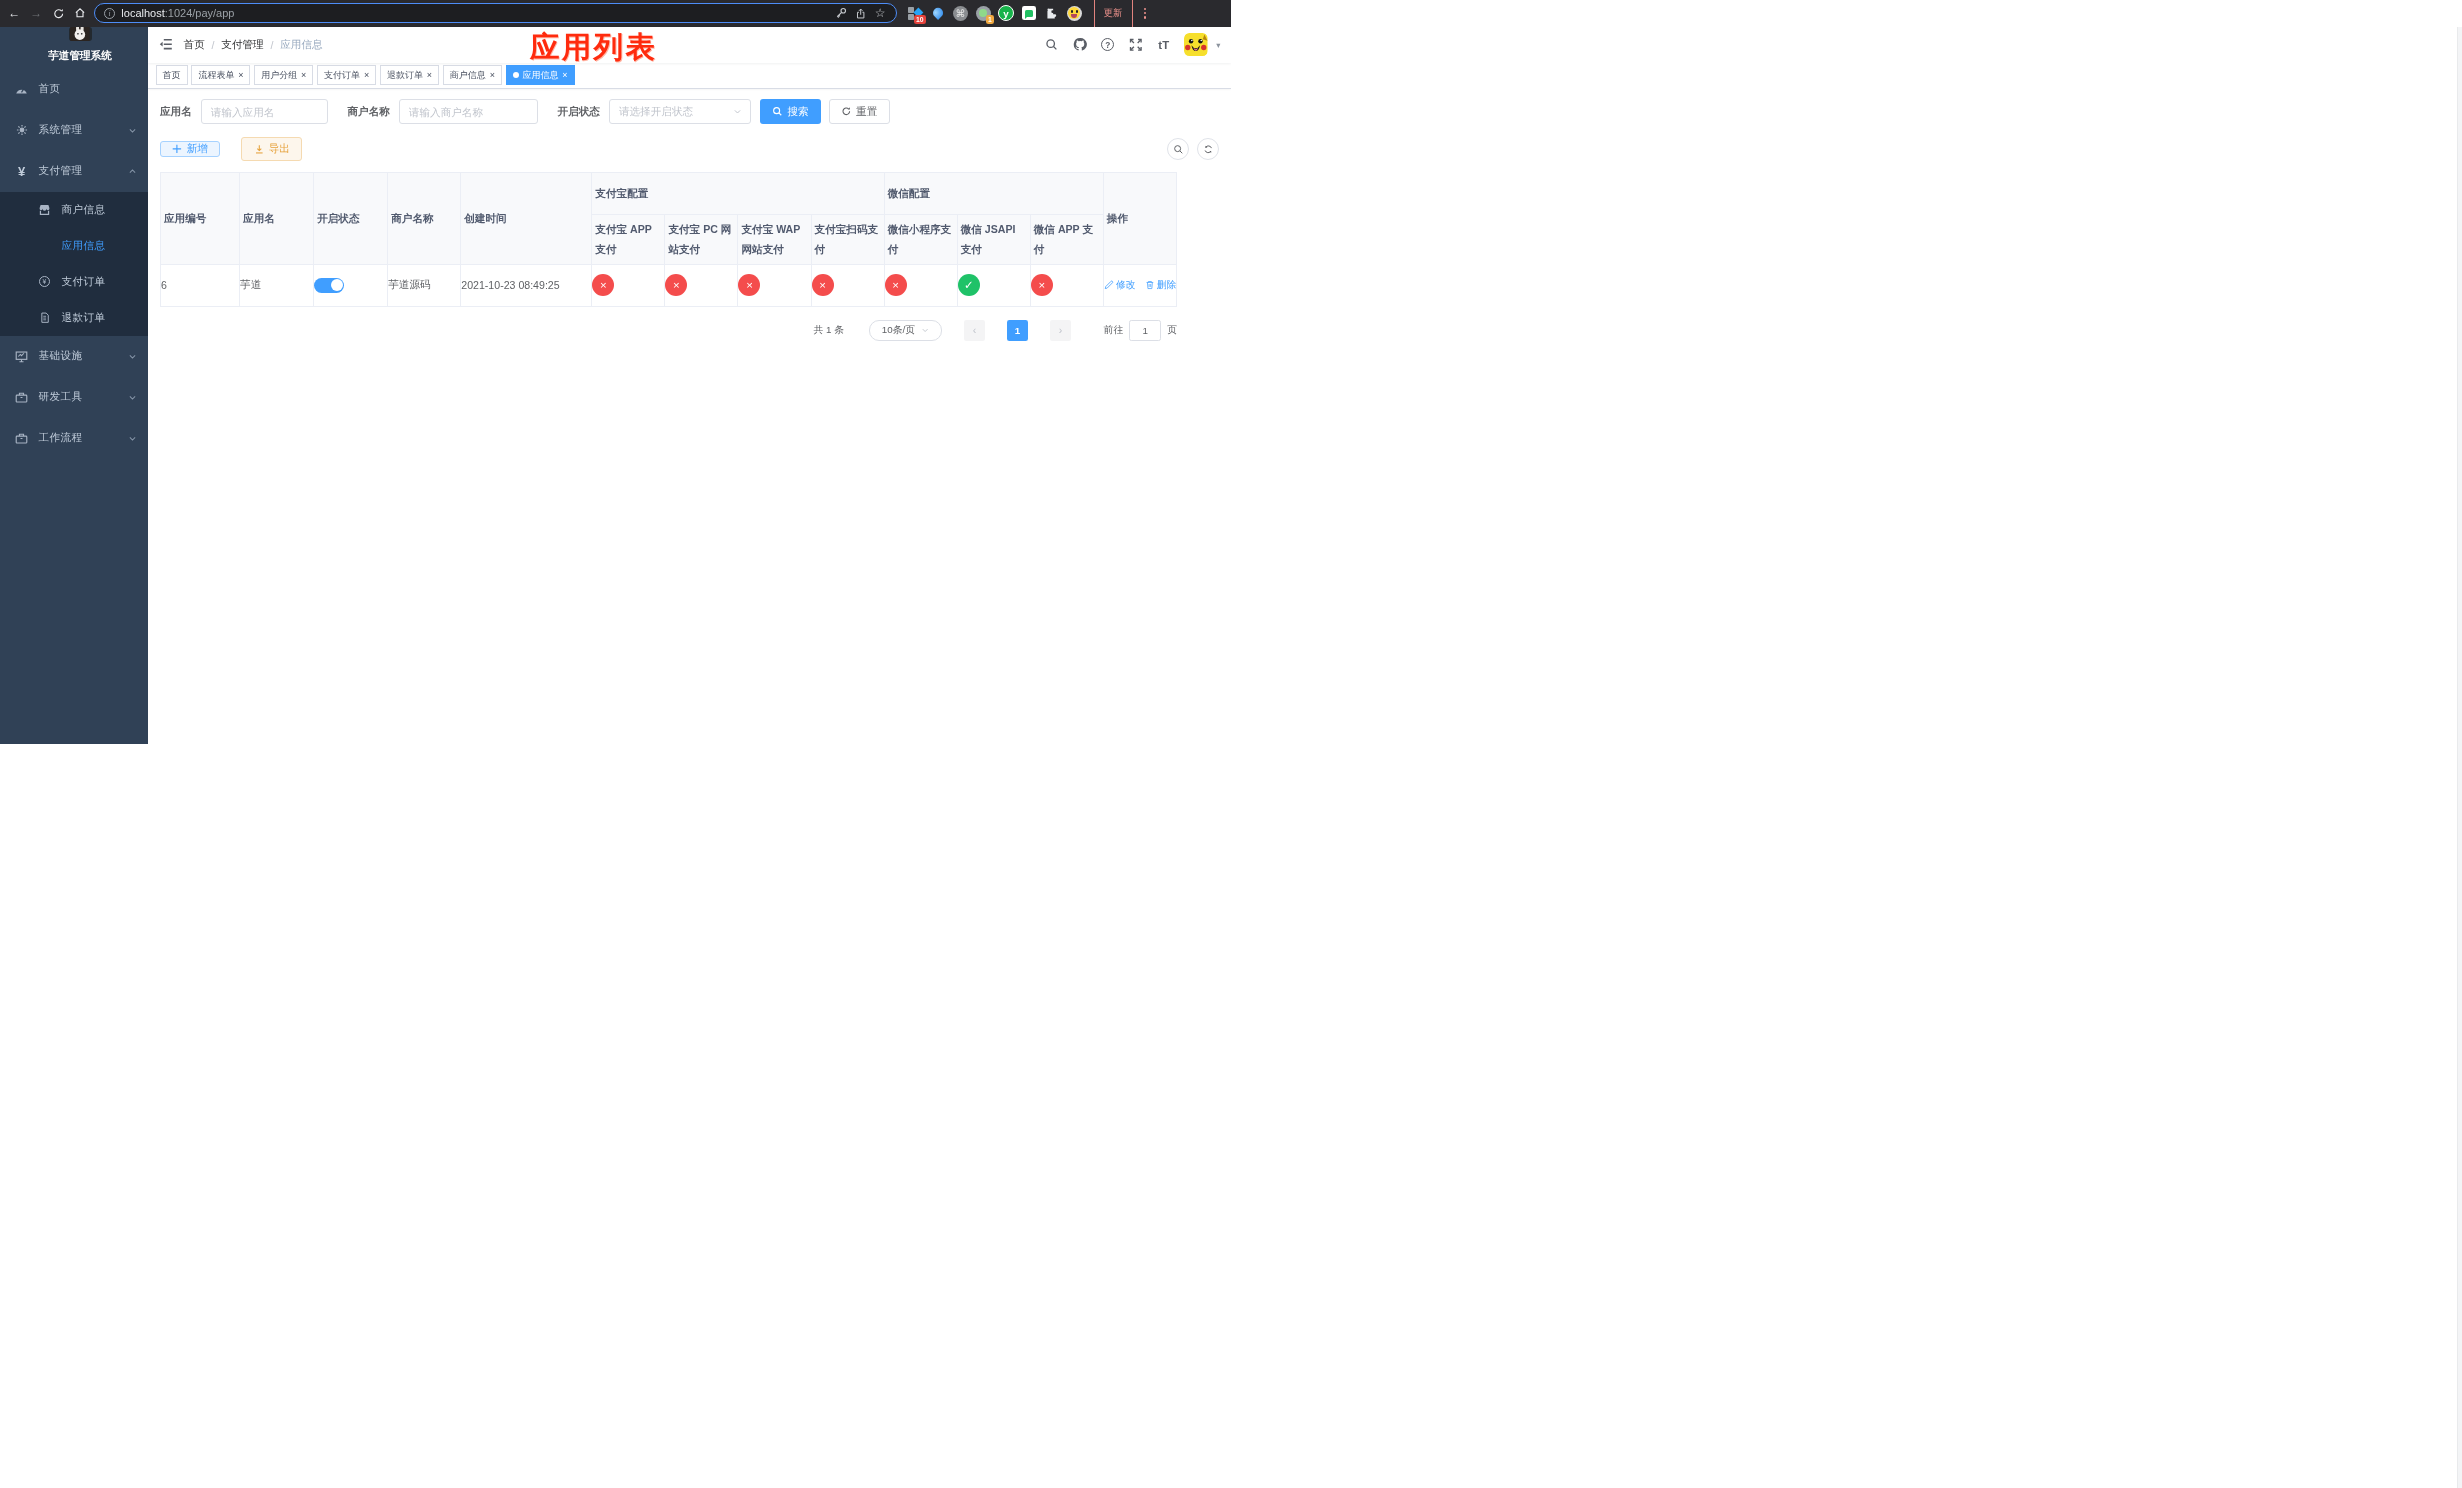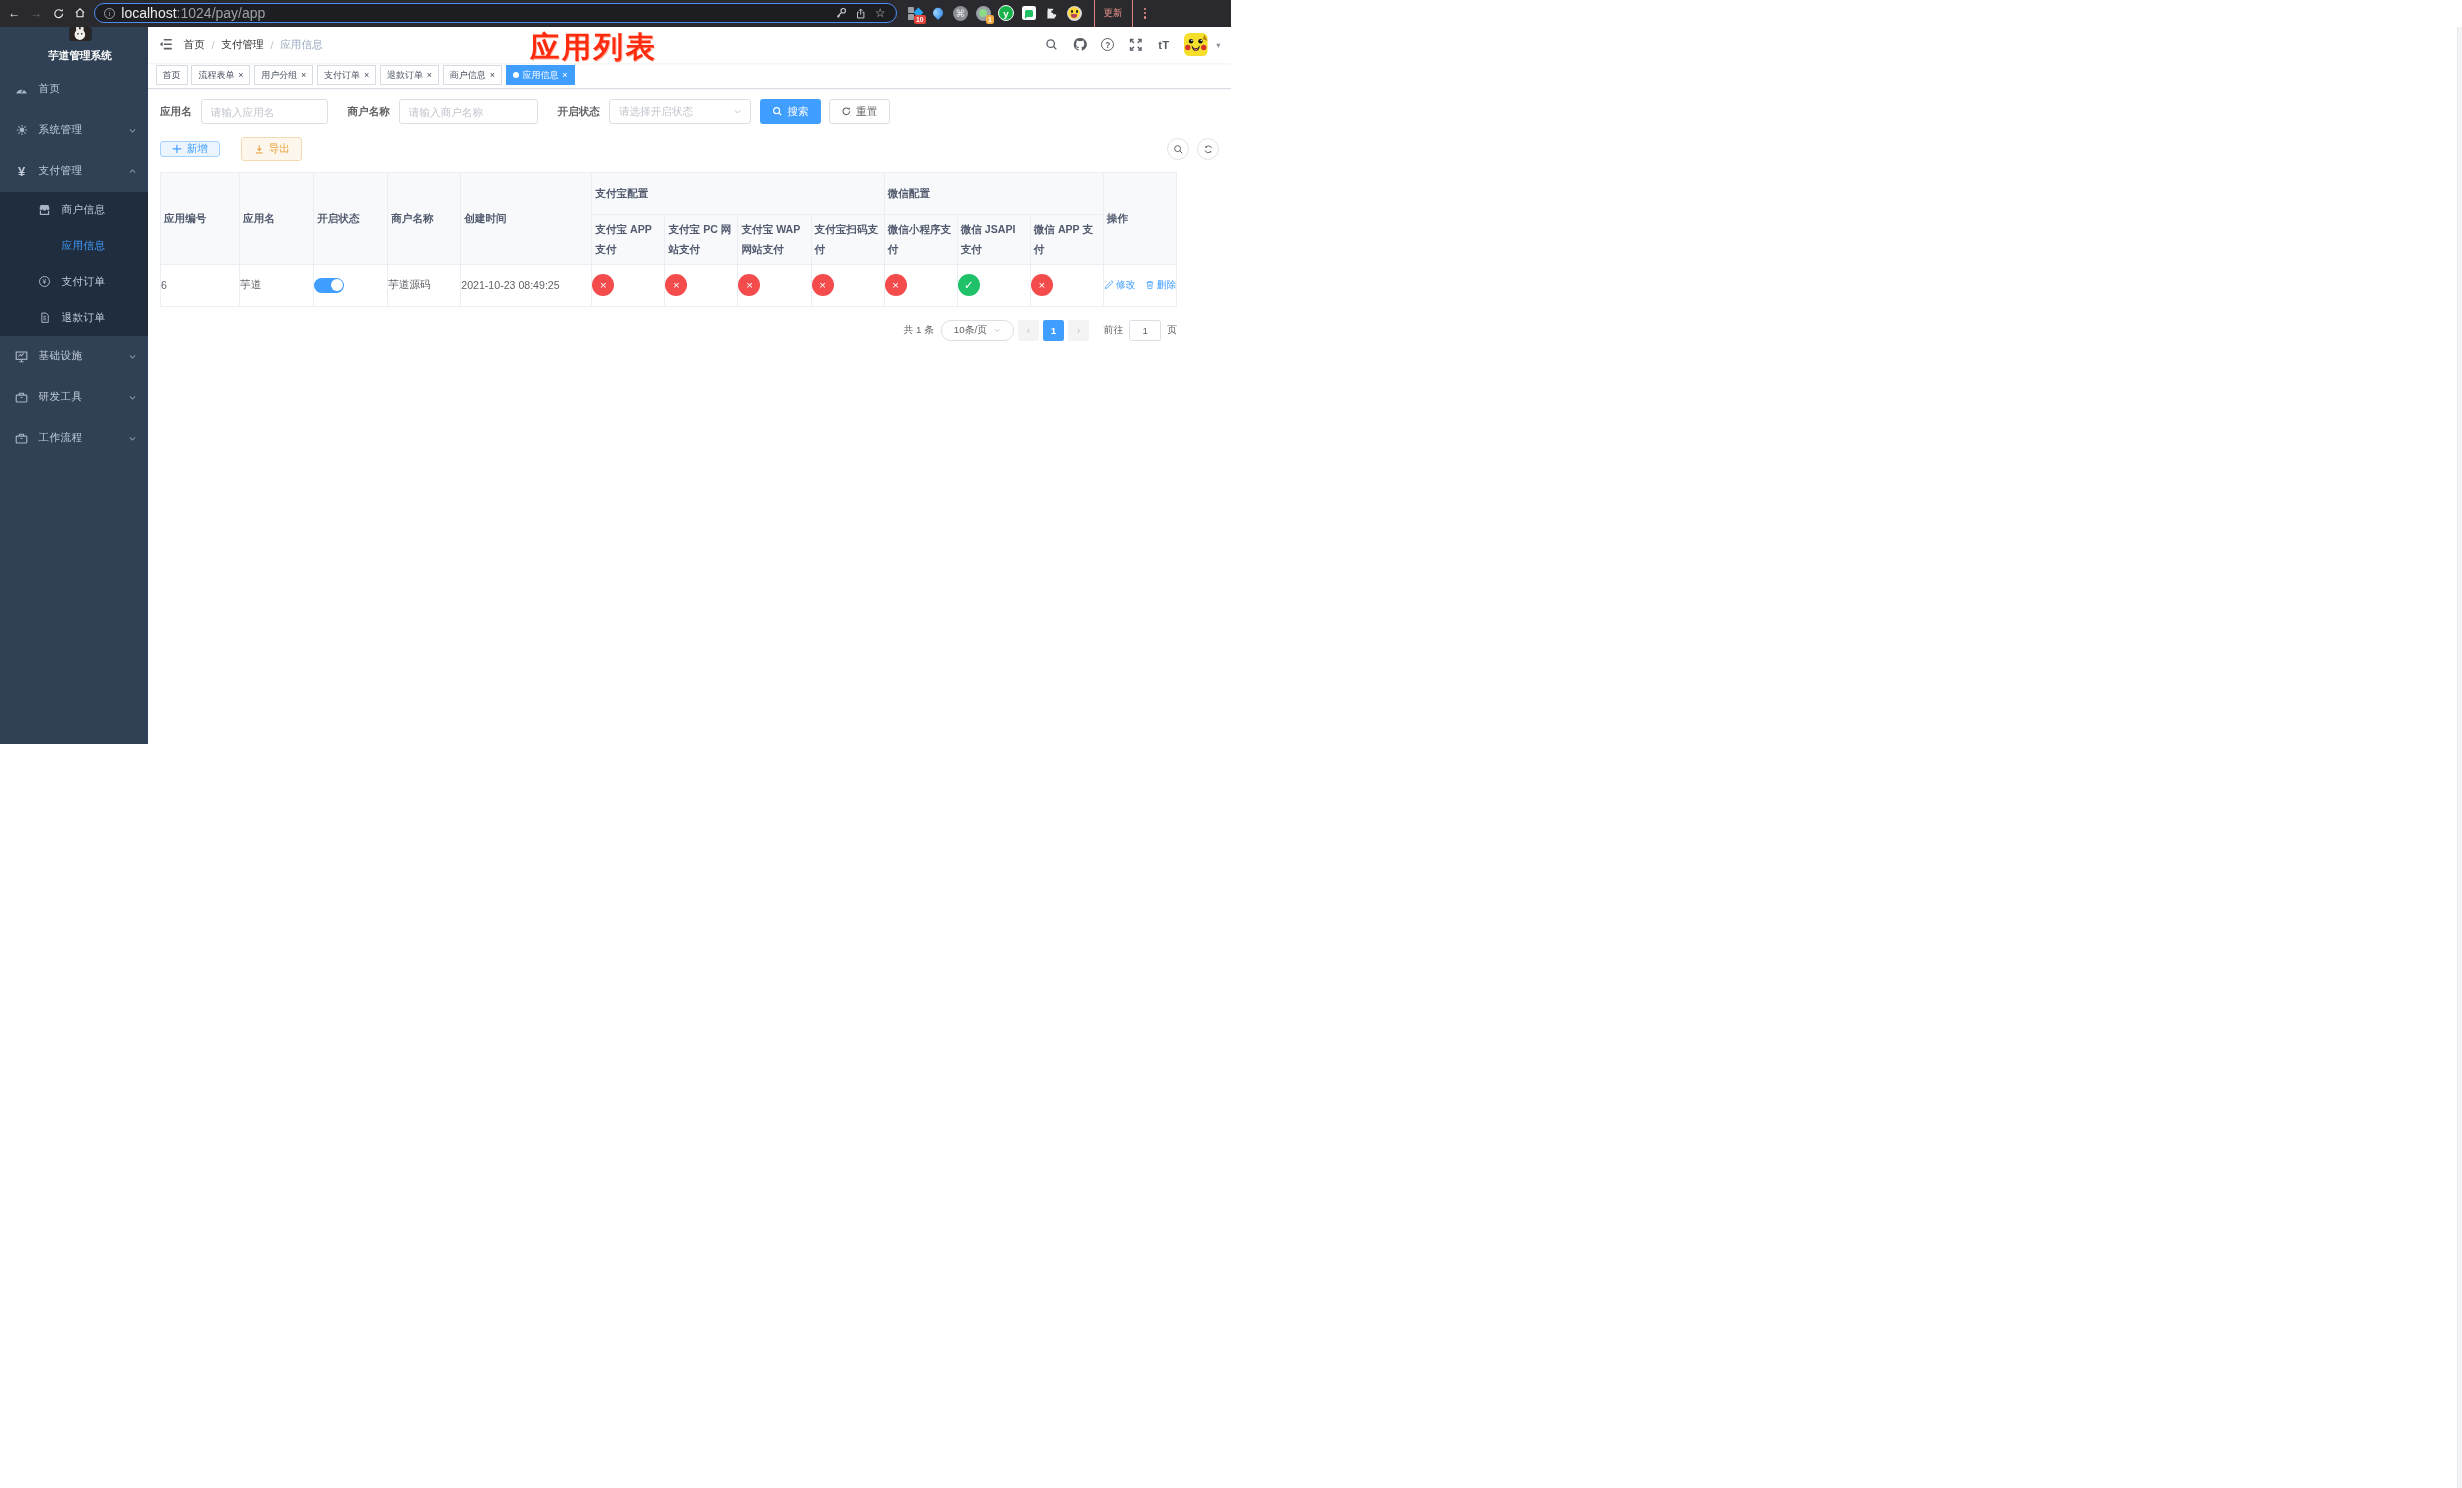--- a/index.html
+++ b/index.html
@@ -3,21 +3,21 @@
 <meta charset="utf-8">
 <style>
   * { box-sizing: border-box; margin: 0; padding: 0; }
   html,body { width:1231px; height:744px; overflow:hidden; font-family:"Liberation Sans","DejaVu Sans",sans-serif; background:#fff; }
 
   
   .chrome { height:26.5px; background:#2a2a2e; display:flex; align-items:center; padding:0 6px; gap:5.3px; position:relative; }
   .nav-ic { width:16.7px; height:16.7px; display:flex; align-items:center; justify-content:center; color:#e8eaed; font-size:12px; flex:0 0 auto; }
   .nav-ic.dim { color:#6f7276; }
   .url-pill { height:20.4px; width:803px; background:#1d1e21; border:1.5px solid #4d8df8; border-radius:11.4px; display:flex; align-items:center; padding:0 9px; gap:6px; }
-  .url-text { font-size:14px; color:#e8eaed; white-space:nowrap; }
+  .url-text { font-size:11px; color:#e8eaed; white-space:nowrap; }
   .url-text .rest { color:#9aa0a6; }
   .url-spacer { flex:1; }
   .pill-ic { color:#c6c9cd; display:flex; align-items:center; justify-content:center; width:13.6px; height:13.6px; font-size:10.6px; }
   .info-badge { width:11.4px; height:11.4px; border:1px solid #9aa0a6; color:#9aa0a6; border-radius:50%; font-size:7.6px; display:flex; align-items:center; justify-content:center; font-style:italic; font-family:"Liberation Serif",serif; }
   .ext-row { display:flex; align-items:center; gap:6.8px; margin-left:4.5px; }
   .ext { position:relative; width:16px; height:16px; display:flex; align-items:center; justify-content:center; }
   .badge { position:absolute; right:-3px; bottom:-2.3px; font-size:6.8px; color:#fff; border-radius:2.3px; padding:0 2.3px; line-height:9px; font-weight:700; }
   .badge.red { background:#e4423b; }
   .badge.orange { background:#f0a941; }
   .sq { position:absolute; width:6px; height:6px; background:#9aa0a6; border-radius:0.8px; }
@@ -111,21 +111,21 @@
   .grid td { color:#606266; height:42px; background:#fff; }
   .switch { width:30px; height:15px; border-radius:7.6px; background:#409eff; display:inline-block; position:relative; vertical-align:middle; cursor:pointer; }
   .switch:after { content:""; position:absolute; right:1.5px; top:1.5px; width:12px; height:12px; background:#fff; border-radius:50%; }
   .st { width:22px; height:22px; border-radius:50%; display:inline-flex; align-items:center; justify-content:center; color:#fff; font-size:11.4px; line-height:1; }
   .st.no { background:#f44c4c; }
   .st.yes { background:#1fc268; }
   .ops { display:inline-flex; gap:9px; }
   .op-link { color:#409eff; font-size:9.8px; display:inline-flex; align-items:center; gap:2.3px; cursor:pointer; white-space:nowrap; }
 
   
-  .pager { width:1017px; display:flex; justify-content:flex-end; align-items:center; margin-top:13px; gap:4px; font-size:9.8px; color:#606266; }
+  .pager { width:1017px; display:flex; justify-content:flex-end; align-items:center; margin-top:13px; gap:22px; font-size:9.8px; color:#606266; }
   .pg-total { margin-right:3px; }
   .pg-size { width:73px; height:21px; border:0.8px solid #dcdfe6; border-radius:10px; display:flex; align-items:center; justify-content:center; gap:6px; color:#606266; cursor:pointer; }
   .pg-size .arr { color:#c0c4cc; display:flex; }
   .pg-btn { width:21px; height:21px; background:#f4f4f5; border-radius:2.3px; color:#c0c4cc; display:flex; align-items:center; justify-content:center; font-size:10.6px; cursor:pointer; }
   .pg-cur { width:21px; height:21px; background:#409eff; color:#fff; border-radius:2.3px; display:flex; align-items:center; justify-content:center; font-weight:700; }
   .pg-goto { display:flex; align-items:center; gap:6px; margin-left:10.6px; }
   .pg-input { width:32px; height:21px; border:0.8px solid #dcdfe6; border-radius:2.3px; text-align:center; font-size:9.8px; color:#606266; outline:none; font-family:inherit; }
 
   .scroll-strip { position:fixed; top:26.5px; right:0; width:5.3px; bottom:0; background:#f3f4f6; border-left:0.8px solid #e9eaec; }
 </style>

